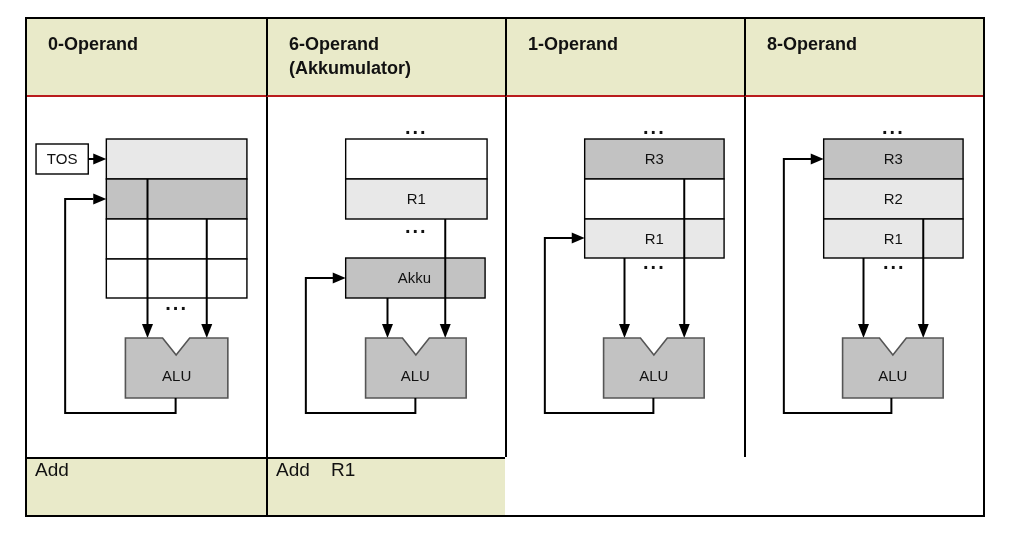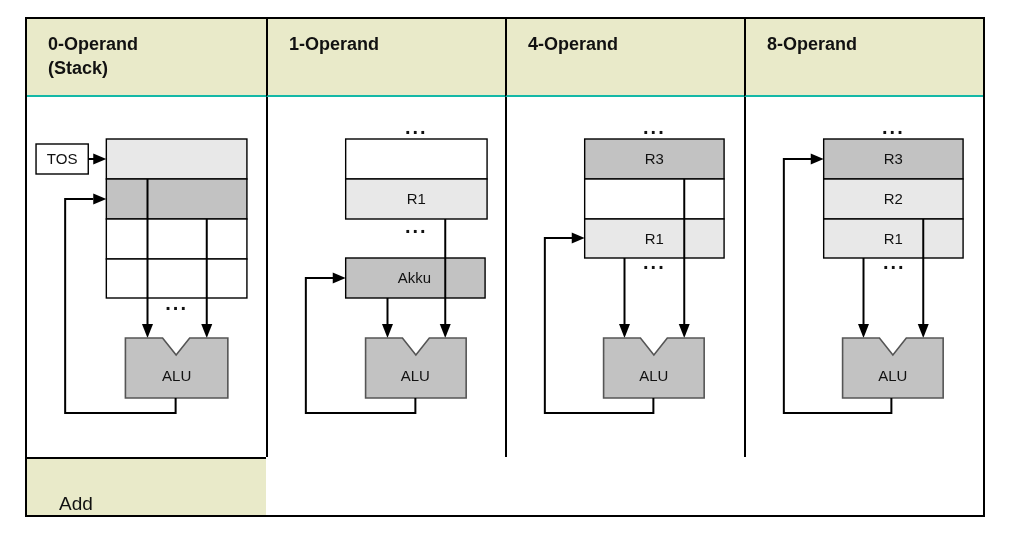--- a/index.html
+++ b/index.html
@@ -9,26 +9,26 @@
   }
   .tbl {
     position:absolute; left:25px; top:17px; width:960px; height:500px;
     box-sizing:border-box; border:2px solid #000;
     display:grid; grid-template-columns:repeat(4,1fr); grid-template-rows:78px 1fr 58px;
     background:#ffffff;
   }
   .cell { box-sizing:border-box; overflow:hidden; }
   .bl { border-left:2px solid #000; }
   .hdr {
-    background:#e9eac9; border-bottom:2px solid #14b8a6;
+    background:#e9eac9; border-bottom:2px solid #b91c1c;
     padding:13px 8px 0 21px; font-weight:bold; font-size:18px; line-height:24px;
   }
   .ftr {
     background:#e9eac9; border-top:2px solid #000;
-    display:flex; align-items:flex-end; padding-left:32px;
+    display:flex; align-items:flex-start; padding-left:8px;
     font-size:19px; white-space:pre;
   }
   .dia { background:#ffffff; }
   .dia svg { display:block; width:100%; height:100%; }
 
   
   .blk { stroke:#000000; stroke-width:1.4; }
   .w  { fill:#ffffff; }
   .lg { fill:#e8e8e8; }
   .dg { fill:#c2c2c2; }
@@ -39,27 +39,27 @@
   .dots { font-family:"Liberation Sans",sans-serif; font-size:20px; font-weight:bold; letter-spacing:2px; fill:#111; text-anchor:middle; }
 </style>
 </head>
 <body>
 
 <div class="canvas">
   <div class="tbl">
 
     <div class="cell hdr">
       <div>0-Operand</div>
-      <div>(Stack)</div>
+    </div>
+    <div class="cell hdr bl">
+      <div>6-Operand</div>
+      <div>(Akkumulator)</div>
     </div>
     <div class="cell hdr bl">
       <div>1-Operand</div>
-    </div>
-    <div class="cell hdr bl">
-      <div>4-Operand</div>
       <div></div>
     </div>
     <div class="cell hdr bl">
       <div>8-Operand</div>
       <div></div>
     </div>
 
     <div class="cell dia">
       <svg viewBox="0 0 238 360" preserveAspectRatio="none">
 
@@ -154,15 +154,18 @@
         <text class="lbl" x="147.5" y="284">ALU</text>
 
         <polyline class="ln" points="146,301 146,316 38,316 38,62 66,62"></polyline>
         <polygon class="ah" points="78,62 65,56.5 65,67.5"></polygon>
       </svg>
     </div>
 
     <div class="cell ftr">
       <span>Add</span>
     </div>
+    <div class="cell ftr bl">
+      <span>Add    R1</span>
+    </div>
 
   </div>
 </div>
 
 </body></html>

